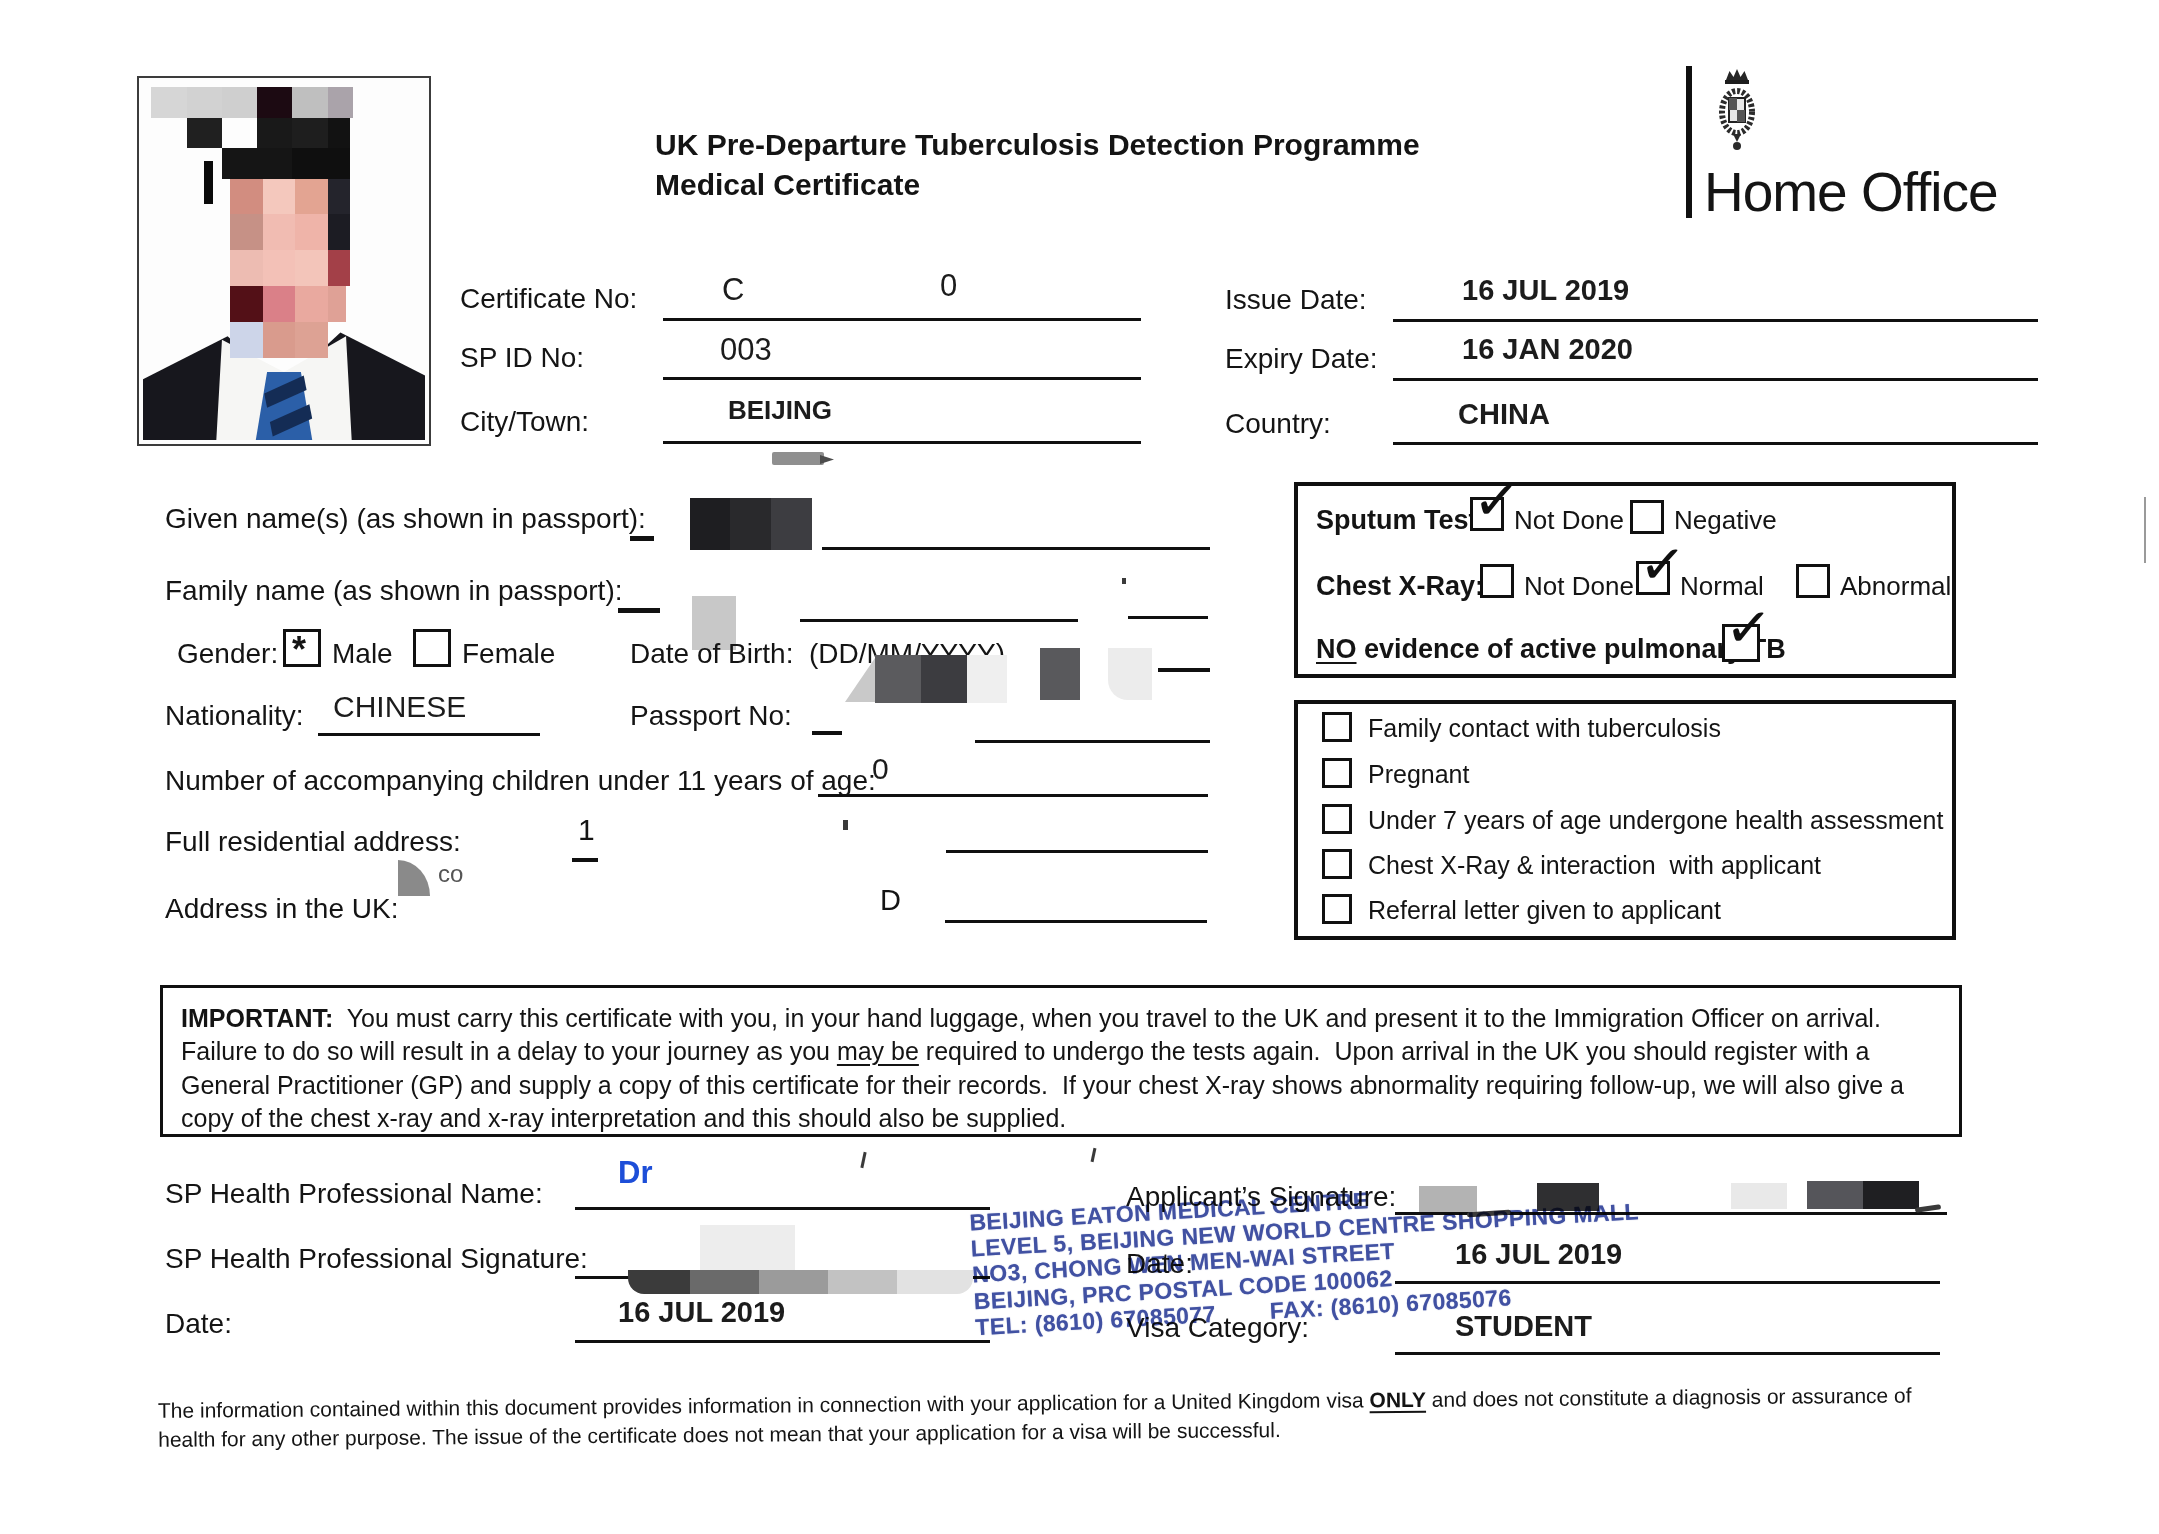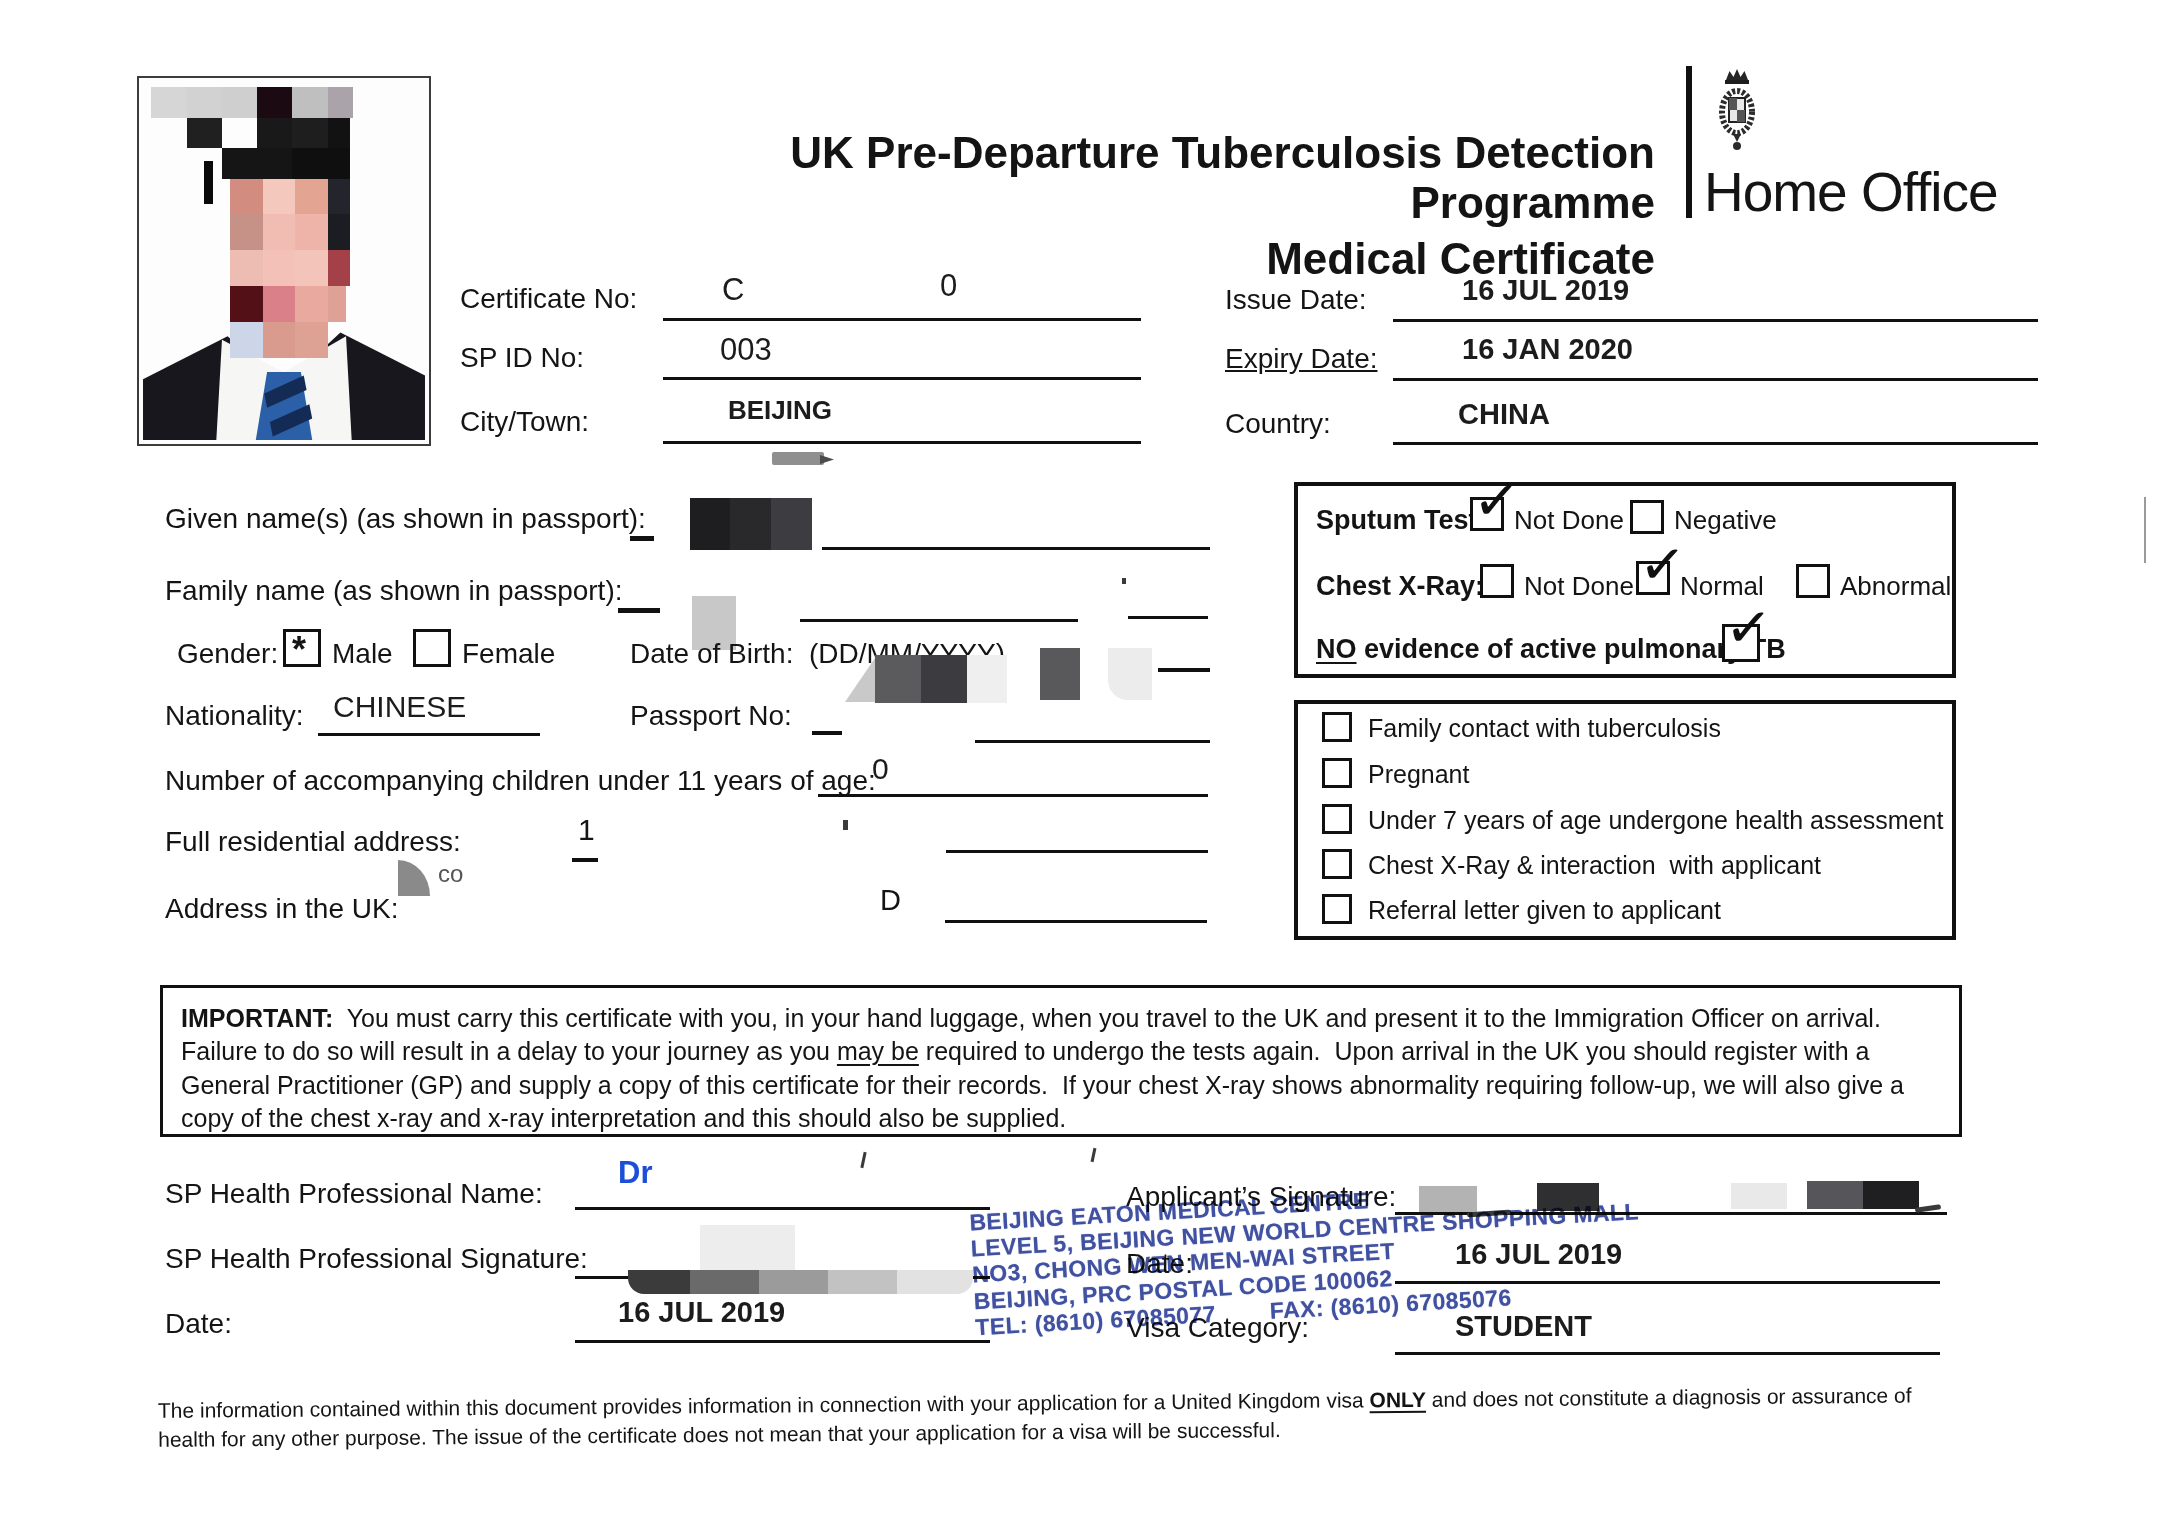--- a/index.html
+++ b/index.html
@@ -64,21 +64,21 @@
         <div class="px" style="left: 31%; top: 57%; width: 11.5%; height: 10%; background: rgb(83, 16, 23);"></div>
         <div class="px" style="left: 42.5%; top: 57%; width: 11.5%; height: 10%; background: rgb(218, 128, 136);"></div>
         <div class="px" style="left: 54%; top: 57%; width: 11.5%; height: 10%; background: rgb(233, 169, 159);"></div>
         <div class="px" style="left: 65.5%; top: 57%; width: 6.5%; height: 10%; background: rgb(223, 161, 150);"></div>
         <div class="px" style="left: 31%; top: 67%; width: 11.5%; height: 10%; background: rgb(205, 213, 233);"></div>
         <div class="px" style="left: 42.5%; top: 67%; width: 11.5%; height: 10%; background: rgb(217, 155, 141);"></div>
         <div class="px" style="left: 54%; top: 67%; width: 11.5%; height: 10%; background: rgb(221, 162, 148);"></div>
       </div>
   </div>
 
-  <div class="abs" style="left:655px;top:128px;width:1000px;text-align:right;font-weight:bold;font-size:44px;">
+  <div class="abs" style="left:655px;top:128px;width:1000px;text-align:left;font-weight:bold;font-size:30px;">
     <div>UK Pre-Departure Tuberculosis Detection Programme</div>
     <div style="margin-top:6px;">Medical Certificate</div>
   </div>
 
   <div class="abs" style="left:1686px;top:62px;width:420px;height:170px;">
     <div class="abs" style="left:0;top:4px;width:6px;height:152px;background:#101010;"></div>
     <svg class="abs" style="left:24px;top:2px;" width="54" height="100" viewBox="0 0 54 100">
       <path d="M16 16 l3.5-9 4 6 3.5-8 3.5 8 4-6 3.5 9 z" fill="#262626"></path>
       <rect x="15" y="16" width="24" height="4" fill="#1d1d1d"></rect>
       <ellipse cx="27" cy="48" rx="15" ry="21" fill="none" stroke="#2c2c2c" stroke-width="6" stroke-dasharray="3 2"></ellipse>
@@ -103,21 +103,21 @@
   <div class="abs lbl" style="left:460px;top:406px;">City/Town:</div>
   <div class="abs val norm" style="left:728px;top:395px;font-weight:bold;font-size:26px;">BEIJING</div>
   <div class="abs line" style="left:663px;top:441px;width:478px;"></div>
   <div class="redact" style="left:772px;top:452px;width:52px;height:13px;background:#8f8f8f;border-radius:2px;"></div>
   <div class="redact" style="left:820px;top:455px;width:14px;height:9px;background:#4c4c4c;clip-path:polygon(0 0,100% 50%,0 100%);"></div>
 
   <div class="abs lbl" style="left:1225px;top:284px;">Issue Date:</div>
   <div class="abs val" style="left:1462px;top:274px;">16 JUL 2019</div>
   <div class="abs line" style="left:1393px;top:319px;width:645px;"></div>
 
-  <div class="abs lbl" style="left:1225px;top:343px;text-decoration:underline;">Expiry Date:</div>
+  <div class="abs lbl" style="left:1225px;top:343px;">Expiry Date:</div>
   <div class="abs val" style="left:1462px;top:333px;">16 JAN 2020</div>
   <div class="abs line" style="left:1393px;top:378px;width:645px;"></div>
 
   <div class="abs lbl" style="left:1225px;top:408px;">Country:</div>
   <div class="abs val" style="left:1458px;top:398px;">CHINA</div>
   <div class="abs line" style="left:1393px;top:442px;width:645px;"></div>
 
   <div class="abs lbl" style="left:165px;top:503px;">Given name(s) (as shown in passport):</div>
   <div class="redact" style="left:630px;top:536px;width:24px;height:5px;background:#111;"></div>
   <div class="redact" style="left:690px;top:498px;width:122px;height:52px;background:linear-gradient(90deg,#1e1e21 0 33%,#29292c 33% 66%,#3d3d41 66% 100%);"></div>

